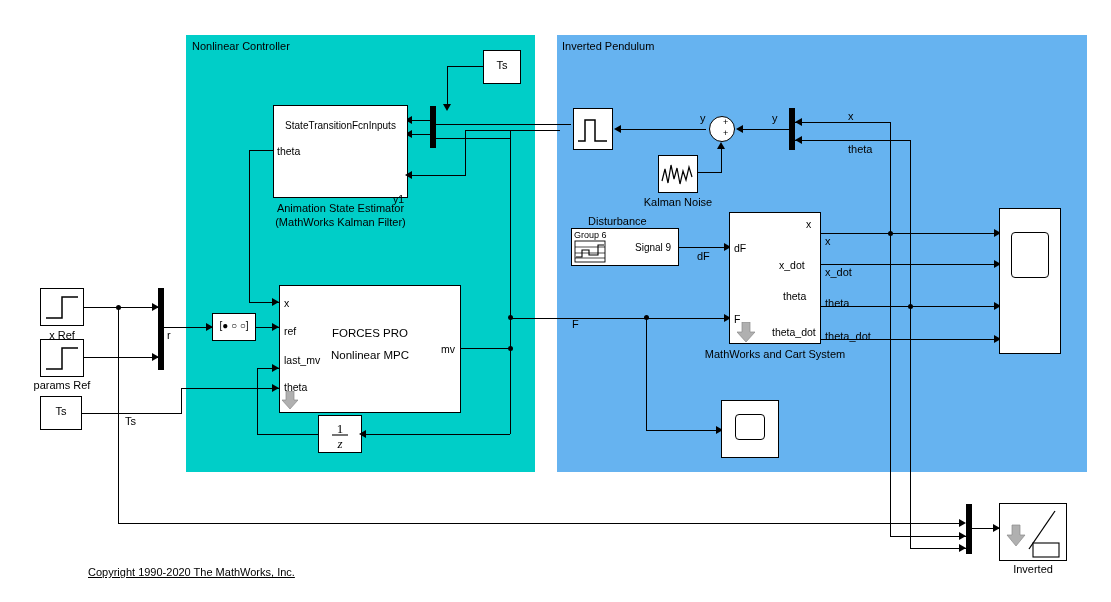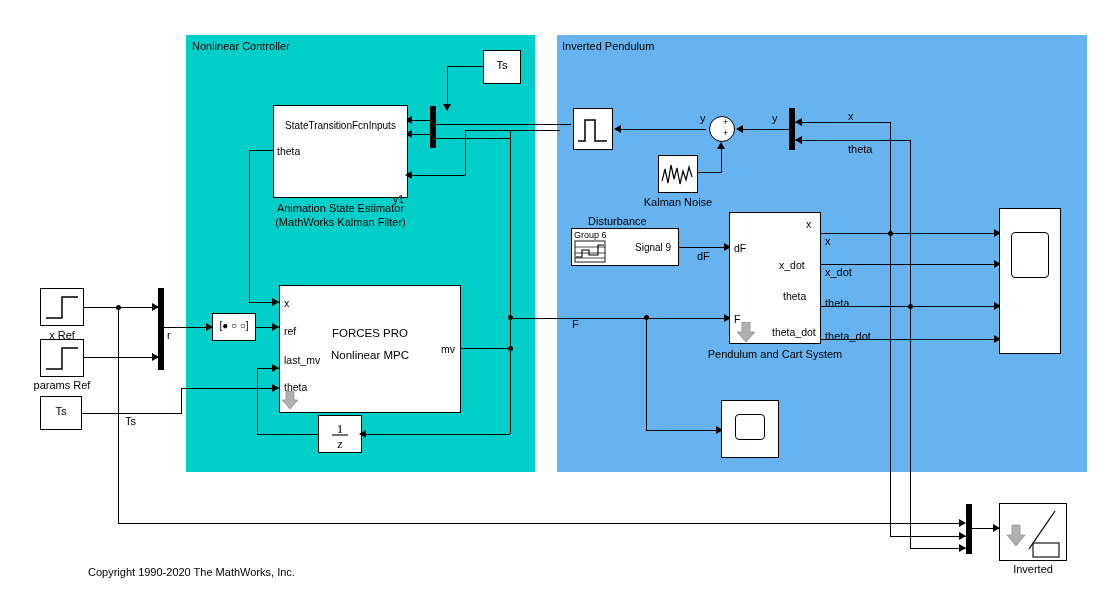--- a/index.html
+++ b/index.html
@@ -16,21 +16,21 @@
   .bus{position:absolute;background:#000;}
   .ln{position:absolute;background:#000;}
   .ln-h{height:1.3px;}
   .ln-v{width:1.3px;}
   .dot{position:absolute;width:5px;height:5px;border-radius:50%;background:#000;}
   .arrow{position:absolute;width:0;height:0;}
   .ar-r{border-top:4px solid transparent;border-bottom:4px solid transparent;border-left:7px solid #000;}
   .ar-l{border-top:4px solid transparent;border-bottom:4px solid transparent;border-right:7px solid #000;}
   .ar-u{border-left:4px solid transparent;border-right:4px solid transparent;border-bottom:7px solid #000;}
   .ar-d{border-left:4px solid transparent;border-right:4px solid transparent;border-top:7px solid #000;}
-  .copyright{position:absolute;font-size:11px;color:#000;}
+  .copyright{position:absolute;font-size:11px;color:#000;text-decoration:underline;}
   .scope-inner{position:absolute;border:1.6px solid #000;border-radius:4px;background:#fff;box-sizing:border-box;}
   .sum-circle{position:absolute;border:1.4px solid #000;border-radius:50%;background:#fff;box-sizing:border-box;}
   .sum-sign{position:absolute;font-size:9px;color:#000;}
   svg{display:block;}
 </style>
 </head>
 <body>
 
 <div id="canvas">
 
@@ -213,21 +213,21 @@
   <div class="blk" style="left:729px;top:212px;width:92px;height:132px;"></div>
   <div class="port-lbl" style="left:734px;top:242px;">dF</div>
   <div class="port-lbl" style="left:734px;top:313px;">F</div>
   <div class="port-lbl" style="left:806px;top:218px;">x</div>
   <div class="port-lbl" style="left:779px;top:259px;">x_dot</div>
   <div class="port-lbl" style="left:783px;top:290px;">theta</div>
   <div class="port-lbl" style="left:772px;top:326px;">theta_dot</div>
   <svg class="abs" style="left:737px;top:322px;" width="18" height="20" viewBox="0 0 18 20">
     <polygon points="5,0 13,0 13,10 18,10 9,20 0,10 5,10" fill="#b0b0b0" stroke="#8a8a8a" stroke-width="0.7"></polygon>
   </svg>
-  <div class="blk-lbl" style="left:700px;top:348px;width:150px;">Pendulum and Cart System</div>
+  <div class="blk-lbl" style="left:700px;top:348px;width:150px;">MathWorks and Cart System</div>
 
   <div class="ln ln-h" style="left:821px;top:233px;width:178px;"></div>
   <div class="arrow ar-r" style="left:994px;top:229px;"></div>
   <div class="sig-lbl" style="left:825px;top:235px;">x</div>
   <div class="dot" style="left:888px;top:231px;"></div>
 
   <div class="ln ln-h" style="left:821px;top:264px;width:178px;"></div>
   <div class="arrow ar-r" style="left:994px;top:260px;"></div>
   <div class="sig-lbl" style="left:825px;top:266px;">x_dot</div>
 

